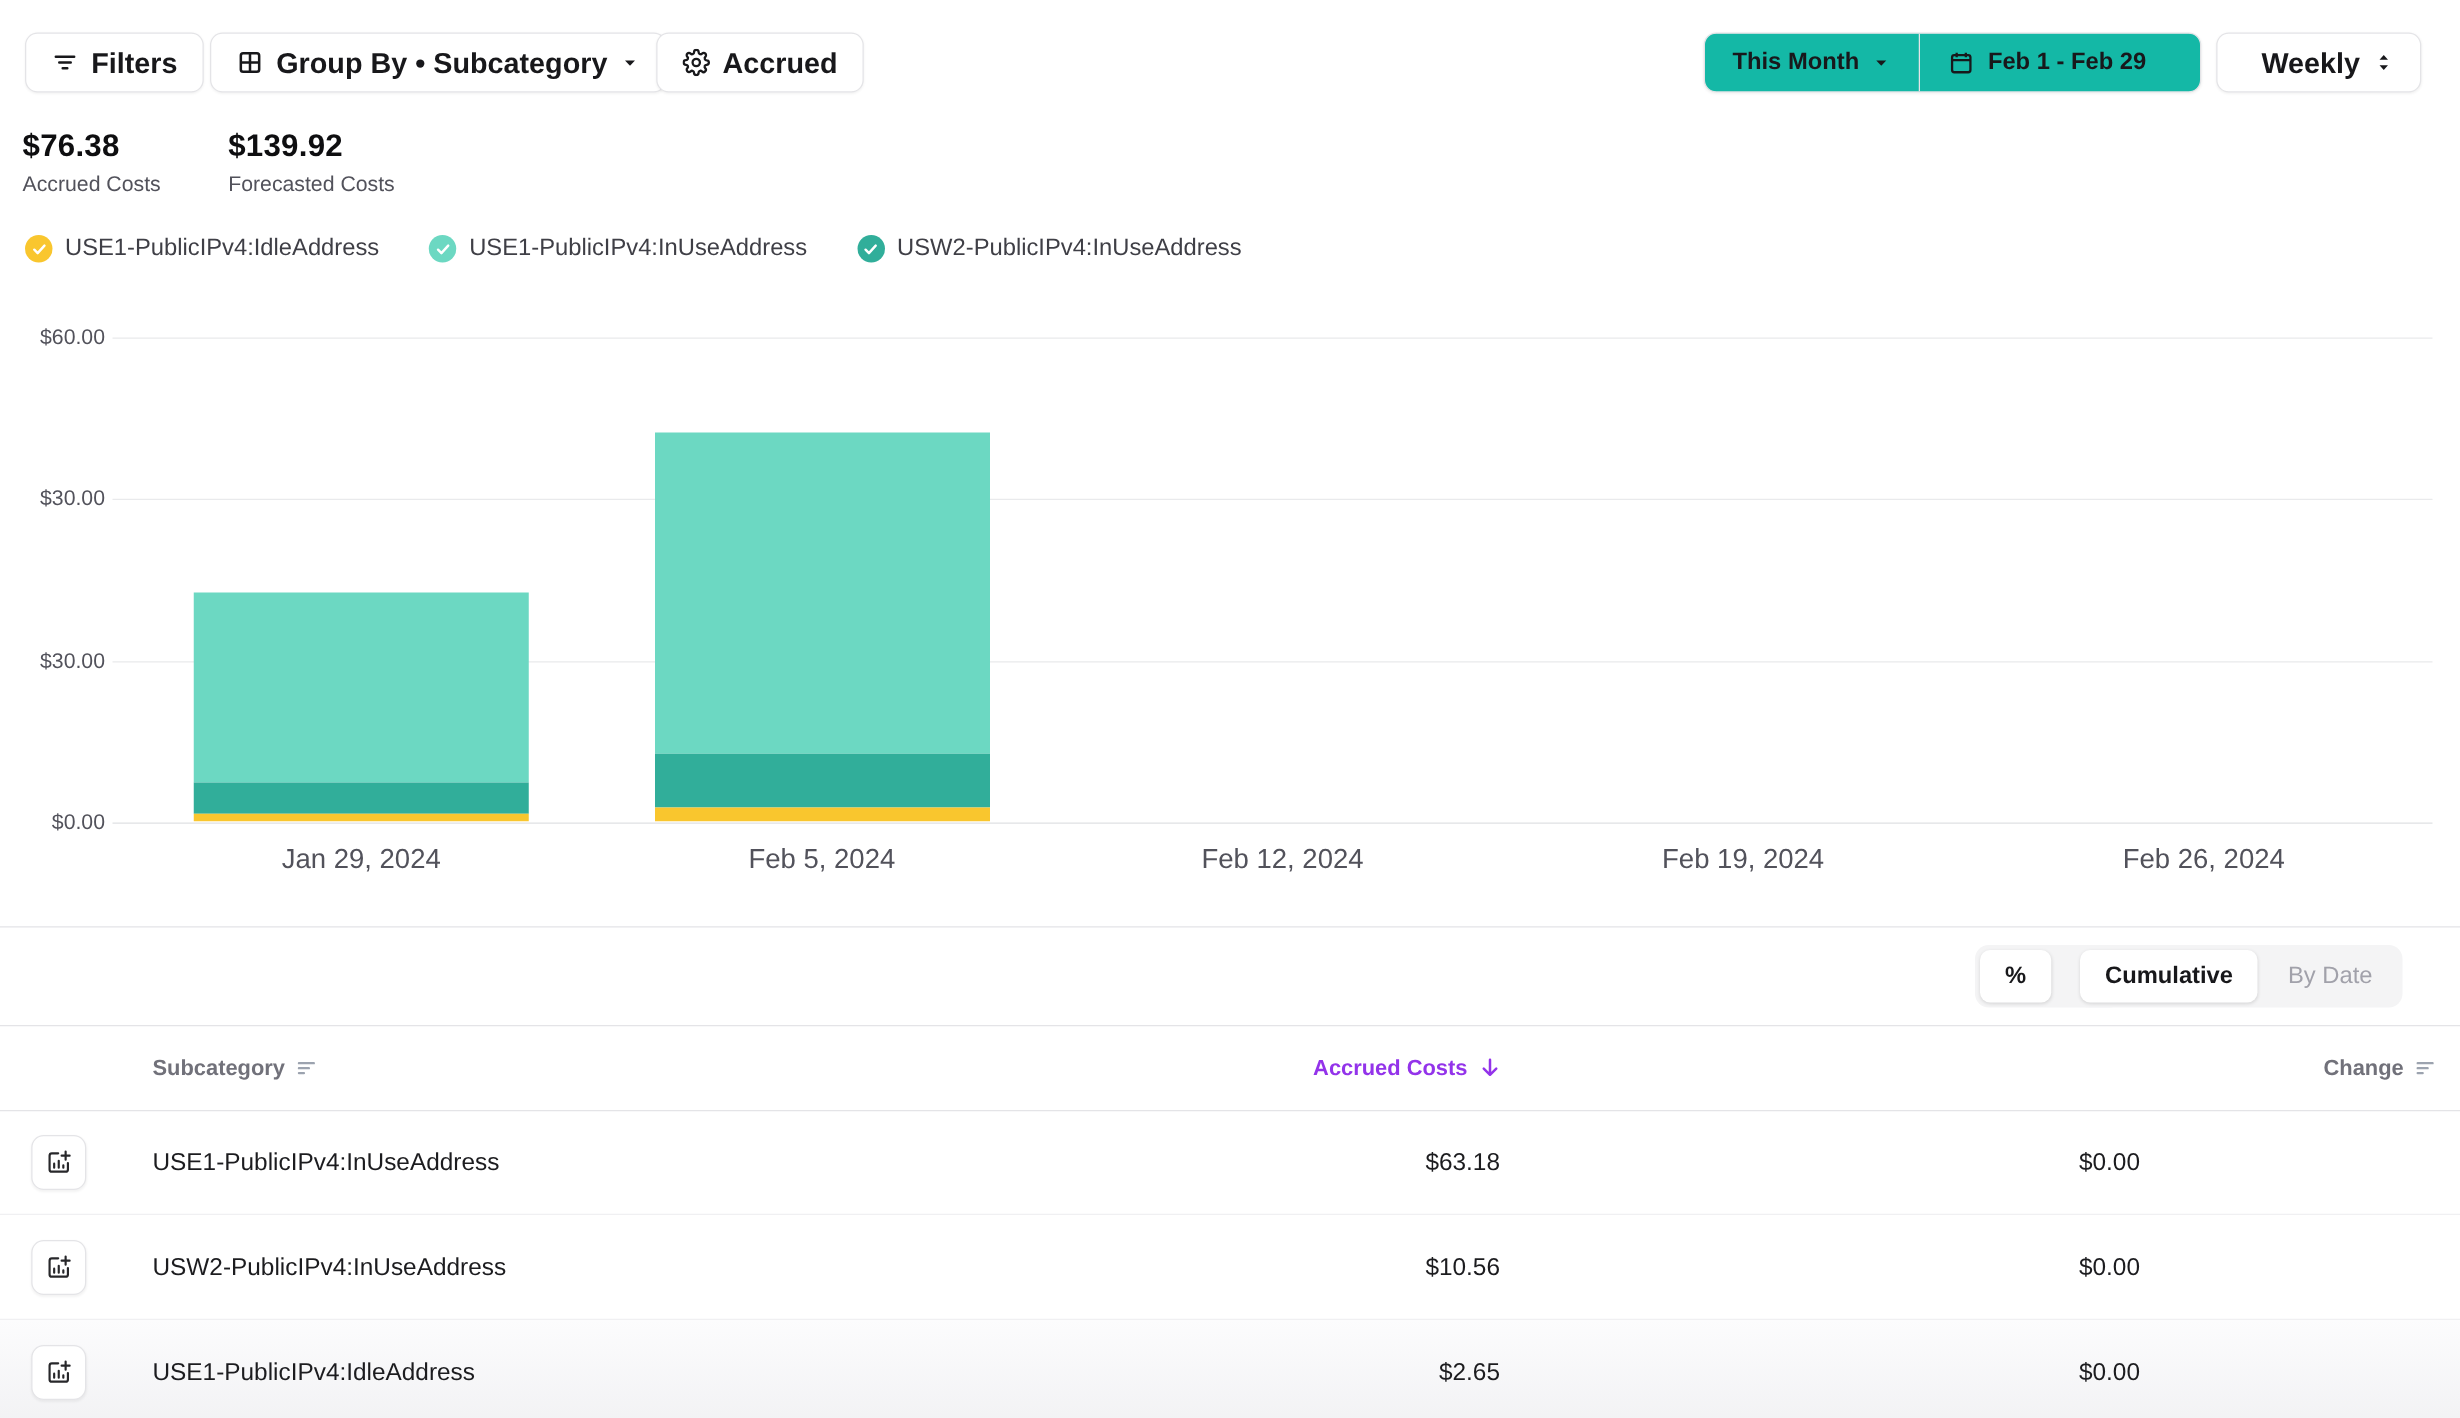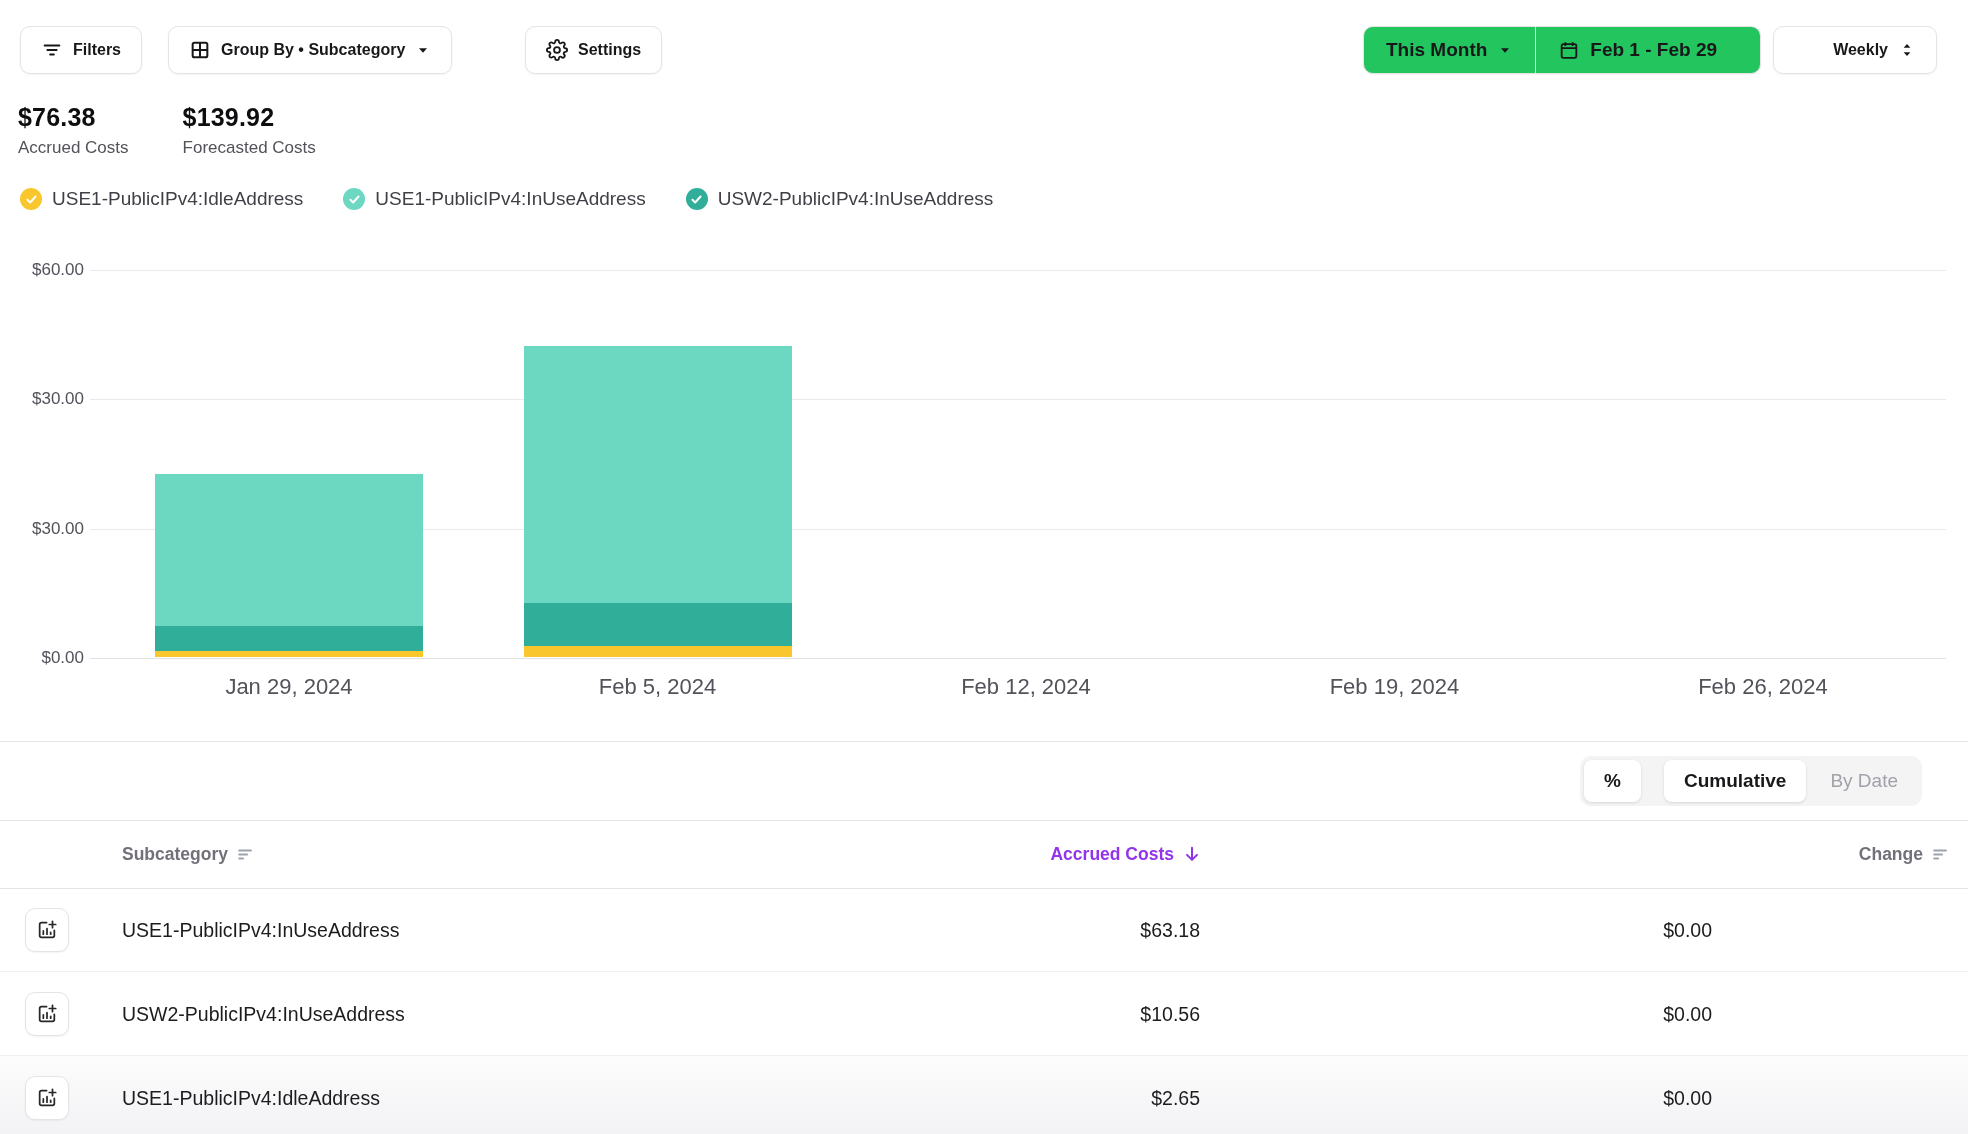--- a/index.html
+++ b/index.html
@@ -3,25 +3,25 @@
 <meta charset="utf-8">
 <style>
   * { margin:0; padding:0; box-sizing:border-box; }
   html,body { width:1968px; height:1134px; background:#fff; overflow:hidden;
               font-family:"Liberation Sans", sans-serif; color:#18181B; }
   #app { position:absolute; inset:0; width:1968px; height:1134px; }
 
   
   .btn { position:absolute; top:26px; height:48px; display:inline-flex; align-items:center;
          gap:10px; padding:0 20px; background:#fff; border:1px solid #E4E4E7; border-radius:10px;
-         font-size:16px; font-weight:600; color:#18181B; box-shadow:0 1px 2px rgba(0,0,0,.05);
+         font-size:23px; font-weight:600; color:#18181B; box-shadow:0 1px 2px rgba(0,0,0,.05);
          cursor:pointer; white-space:nowrap; }
   .btn svg { flex:0 0 auto; }
   .joined { position:absolute; top:26px; height:48px; display:inline-flex; align-items:stretch;
-            background:#22c55e; border:1px solid #E4E4E7; border-radius:10px;
+            background:#14b8a6; border:1px solid #E4E4E7; border-radius:10px;
             box-shadow:0 1px 2px rgba(0,0,0,.05); }
   .joined > .seg-btn { display:inline-flex; align-items:center; gap:10px; padding:0 22px;
             font-size:19px; font-weight:600; cursor:pointer; }
   .joined > .vdiv { width:1px; background:#E4E4E7; }
 
   
   #stats { position:absolute; left:18px; top:103px; display:flex; gap:54px; }
   .stat-value { font-size:25px; font-weight:700; color:#0E0E10; letter-spacing:.2px; }
   .stat-label { margin-top:6px; font-size:17px; color:#52525B; }
 
@@ -88,21 +88,21 @@
     <svg width="16" height="16" viewBox="0 0 24 24" fill="#18181B">
         <path d="M6 9.5h12L12 16z"></path>
       </svg>
   </button>
 
   <button class="btn" style="left:525px;">
     <svg width="22" height="22" viewBox="0 0 24 24" fill="none" stroke="#18181B" stroke-width="2">
         <circle cx="12" cy="12" r="3.2"></circle>
         <path d="M19.4 15a1.7 1.7 0 0 0 .34 1.87l.06.06a2 2 0 1 1-2.83 2.83l-.06-.06a1.7 1.7 0 0 0-1.87-.34 1.7 1.7 0 0 0-1 1.55V21a2 2 0 1 1-4 0v-.09a1.7 1.7 0 0 0-1-1.55 1.7 1.7 0 0 0-1.87.34l-.06.06a2 2 0 1 1-2.83-2.83l.06-.06a1.7 1.7 0 0 0 .34-1.87 1.7 1.7 0 0 0-1.55-1H3a2 2 0 1 1 0-4h.09a1.7 1.7 0 0 0 1.55-1 1.7 1.7 0 0 0-.34-1.87l-.06-.06a2 2 0 1 1 2.83-2.83l.06.06a1.7 1.7 0 0 0 1.87.34h.09a1.7 1.7 0 0 0 1-1.55V3a2 2 0 1 1 4 0v.09a1.7 1.7 0 0 0 1 1.55h.09a1.7 1.7 0 0 0 1.87-.34l.06-.06a2 2 0 1 1 2.83 2.83l-.06.06a1.7 1.7 0 0 0-.34 1.87v.09a1.7 1.7 0 0 0 1.55 1H21a2 2 0 1 1 0 4h-.09a1.7 1.7 0 0 0-1.51 1z"></path>
       </svg>
-    <span>Settings</span>
+    <span>Accrued</span>
   </button>
 
   <div class="joined" style="left:1363px; width:398px;">
     <div class="seg-btn">
       <span>This Month</span>
       <svg width="16" height="16" viewBox="0 0 24 24" fill="#18181B">
           <path d="M6 9.5h12L12 16z"></path>
         </svg>
     </div>
     <div class="vdiv"></div>

